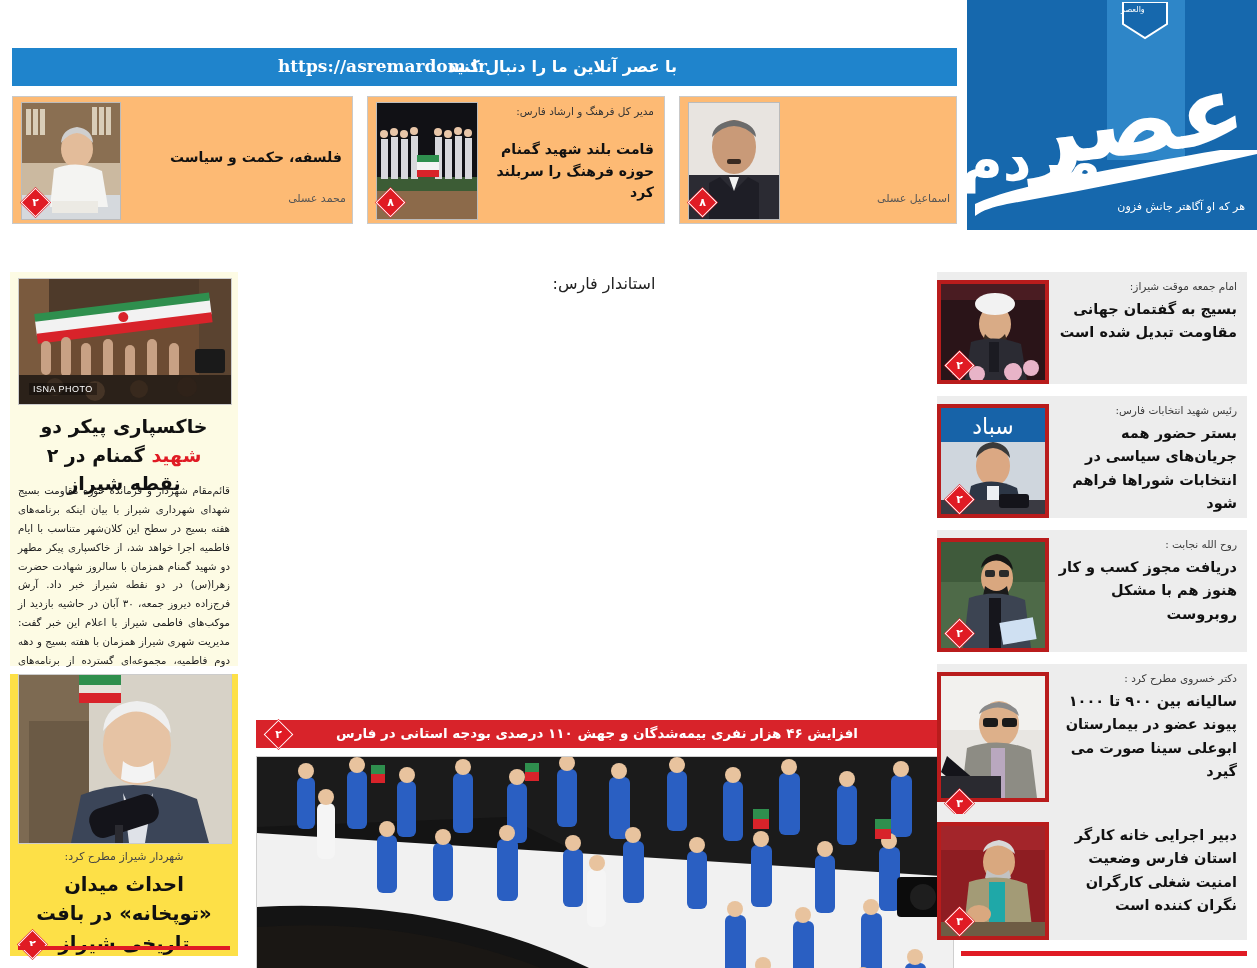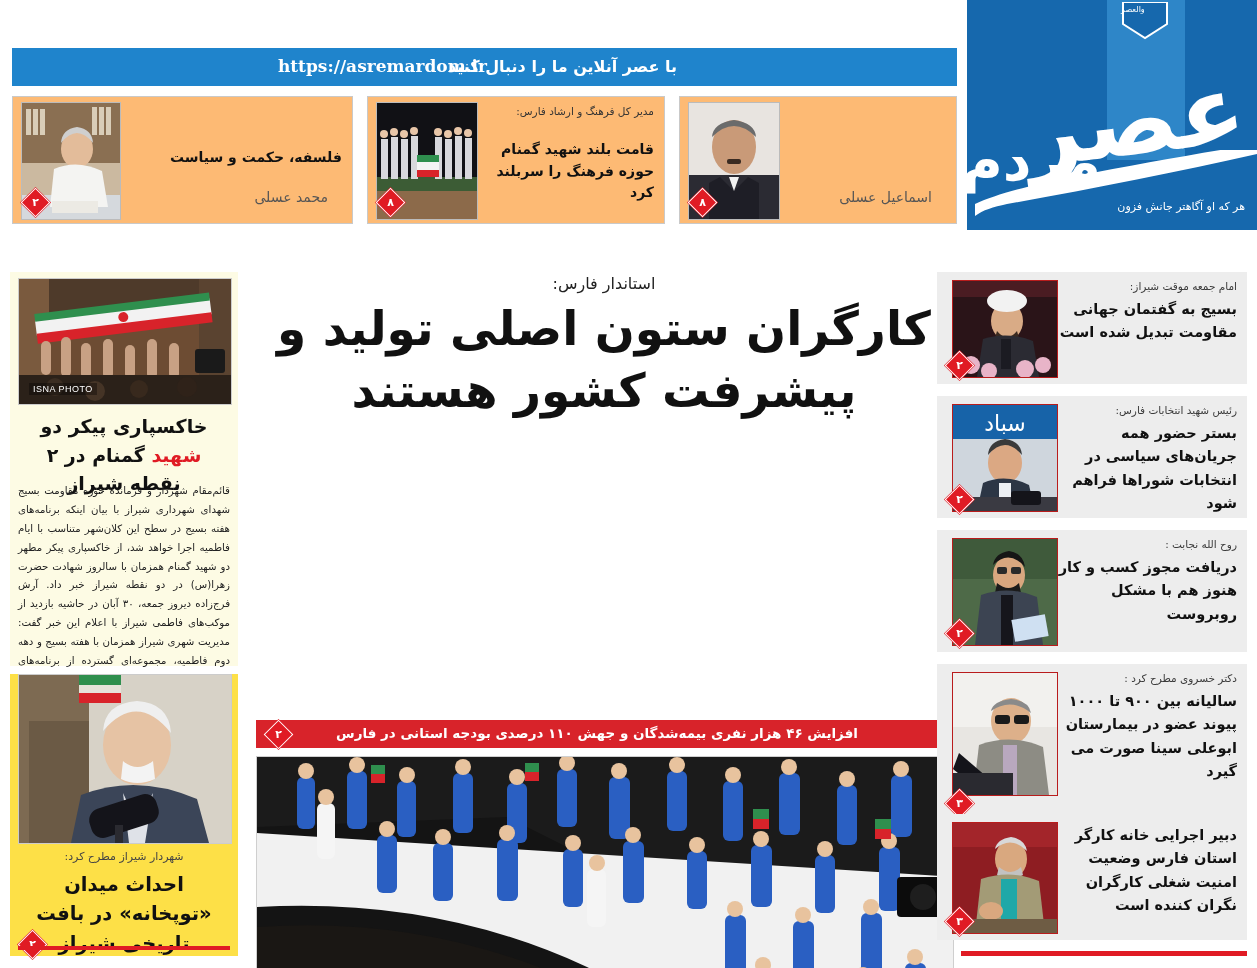--- a/index.html
+++ b/index.html
@@ -50,21 +50,21 @@
   .teaser.t1 .t-photo{left:8px;width:90px;}
   .teaser.t2 .t-photo{left:8px;width:100px;}
   .teaser.t3 .t-photo{left:8px;width:98px;}
   .t-kicker{position:absolute;right:10px;top:8px;font-size:10.5px;color:#333;
     text-align:right;line-height:1.3;}
   .t-title{position:absolute;right:10px;font-size:14px;font-weight:bold;color:#111;
     text-align:right;line-height:1.55;}
   .teaser.t1 .t-title{top:32px;left:104px;}
   .teaser.t2 .t-title{top:42px;left:116px;}
   .teaser.t3 .t-title{top:50px;left:114px;}
-  .t-author{position:absolute;right:24px;bottom:18px;font-size:14px;color:#555;}
+  .t-author{position:absolute;right:6px;bottom:18px;font-size:11px;color:#555;}
   .pagebadge{position:absolute;width:19px;height:19px;background:#e01b24;
     transform:rotate(45deg);border:1.5px solid #ffffff;box-shadow:0 0 0 0.5px #e01b24;}
   .pagebadge span{display:block;transform:rotate(-45deg);color:#fff;font-size:11px;
     text-align:center;line-height:19px;font-weight:bold;}
   .teaser .pagebadge{left:12px;bottom:10px;}
 
   
   .infobar{position:absolute;left:0;top:238px;width:1257px;height:26px;background:#1f84cc;}
   .info-en{position:absolute;left:14px;top:5px;font-size:13.5px;font-weight:bold;
     color:#fff;font-family:"Liberation Sans",sans-serif;direction:ltr;letter-spacing:-0.2px;}
@@ -103,22 +103,22 @@
   .ctr-redbar{position:absolute;left:8px;right:8px;top:450px;height:28px;background:#d8232a;}
   .ctr-redbar .txt{position:absolute;right:34px;left:20px;top:5px;text-align:center;
     font-size:13.5px;font-weight:bold;color:#fff;}
   .ctr-redbar .pagebadge{left:12px;top:4px;}
   .ctr-photo{position:absolute;left:8px;top:486px;width:696px;height:406px;
     border:1px solid #cfcfcf;overflow:hidden;background:#111;}
 
   
   .rightcol{position:absolute;right:10px;top:272px;width:286px;height:690px;}
   .sb-card{position:absolute;right:0;width:286px;background:#ededed;padding-left:24px;}
-  .sb-img{position:absolute;top:8px;left:15px;width:104px;overflow:hidden;
-    border:1px solid #b91c1c;background:#8c8c8c;}
+  .sb-img{position:absolute;top:8px;left:0;width:104px;overflow:hidden;
+    border:4px solid #b91c1c;background:#8c8c8c;}
   .sb-kicker{position:absolute;right:10px;top:8px;left:120px;text-align:right;
     font-size:10.5px;color:#3a3a3a;}
   .sb-title{position:absolute;right:10px;left:118px;font-size:14.5px;font-weight:bold;
     color:#111;text-align:right;line-height:1.62;}
   .sb-card .pagebadge{left:12px;bottom:8px;}
   .sb-rule{position:absolute;right:0;bottom:-2px;width:286px;height:5px;background:#e01b24;}
 
   .ph{width:100%;height:100%;display:block;}
 </style>
 </head>
@@ -299,21 +299,20 @@
       <div class="lc2-kicker">شهردار شیراز مطرح کرد:</div>
       <div class="lc2-title"><span>احداث میدان «توپخانه» در بافت تاریخی شیراز</span><span class="pagebadge">
             <span>۲</span>
           </span></div>
       <div class="lc-rule"></div>
     </div>
   </div>
 
   <div class="center">
     <div class="ctr-kicker">استاندار فارس:</div>
-    <div class="ctr-head">کارگران ستون اصلی تولید و پیشرفت کشور هستند</div>
 
     <div class="ctr-redbar">
       <div class="pagebadge">
           <span>۲</span>
         </div>
       <div class="txt">افزایش ۴۶ هزار نفری بیمه‌شدگان و جهش ۱۱۰ درصدی بودجه استانی در فارس</div>
     </div>
 
     <div class="ctr-photo">
       <svg class="ph" viewBox="0 0 696 406" preserveAspectRatio="none">

